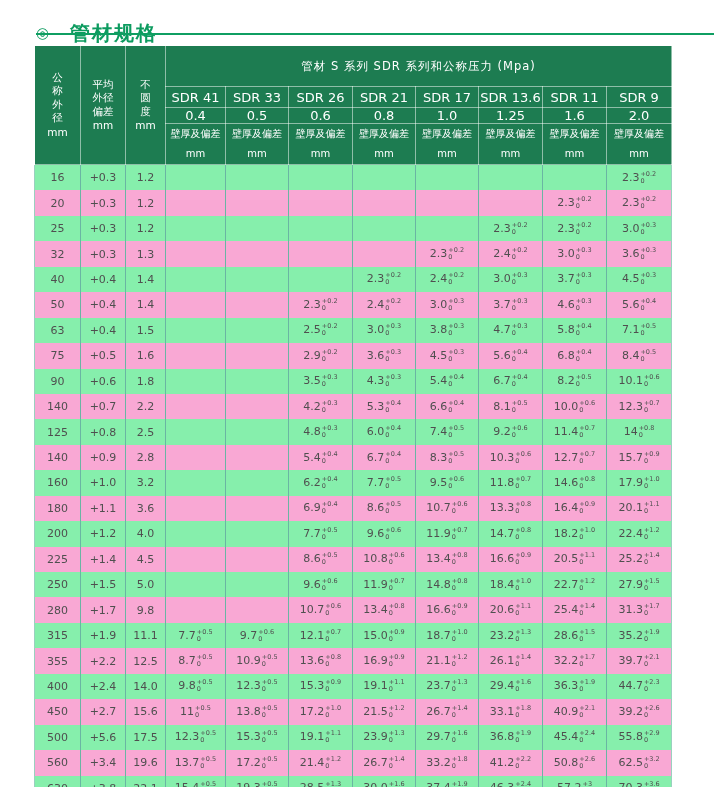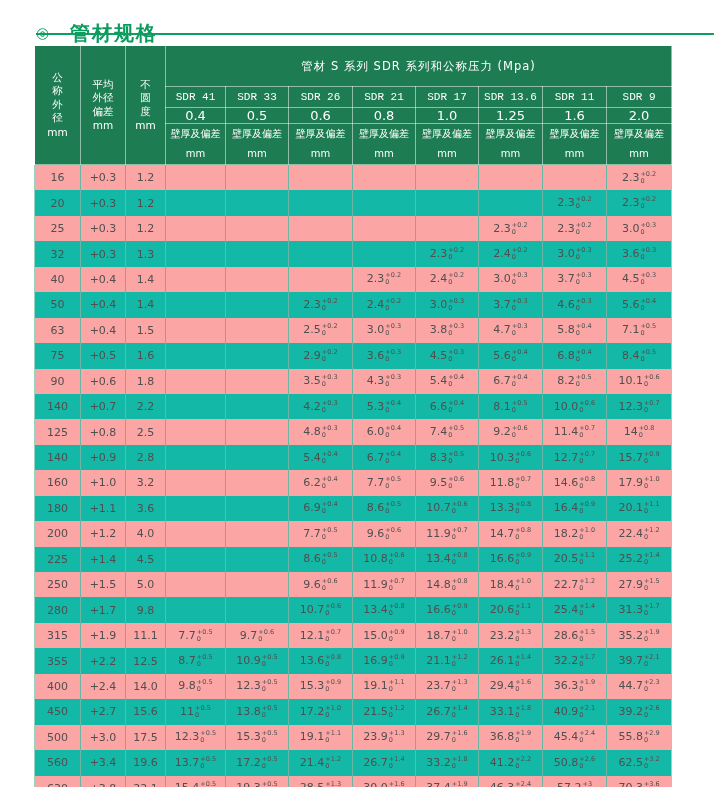--- a/index.html
+++ b/index.html
@@ -21,35 +21,35 @@
     position:absolute;left:34px;top:45px;width:637px;
     border-collapse:collapse;table-layout:fixed;
     border:1px solid #9ad0bf;border-bottom:2px solid #85c2b0;
   }
   thead th{
     background:#1d7c51;color:#ffffff;font-weight:normal;
     border:1px solid rgba(255,255,255,0.5);
     text-align:center;vertical-align:middle;padding:0;
   }
   tr.h1 th.group{height:40px;font-size:11.5px;letter-spacing:1px;}
-  tr.h2 th{height:20px;font-size:11px;font-family:Liberation Mono, monospace;}
+  tr.h2 th{height:20px;font-size:13px;}
   tr.h3 th{height:15px;font-size:13px;}
   tr.h4 th{height:28px;font-size:10px;line-height:20px;}
   th.vhead{font-size:10.5px;line-height:13.5px;padding:4px 0;}
   th.vhead .ln{display:block;}
   th.vhead .unit{display:block;margin-top:1px;}
 
   tbody td{
     height:25.45px;padding:0;text-align:center;vertical-align:middle;
     font-size:11px;color:#4f4f4f;
     border-left:1px solid #6ab5a3;
   }
   tbody td:first-child{border-left:none;}
-  tbody tr.teal{background:#fca5a5;}
-  tbody tr.white{background:#14b8a6;}
+  tbody tr.teal{background:#86efac;}
+  tbody tr.white{background:#f9a8d4;}
 
   .tol{display:inline-block;vertical-align:middle;text-align:left;margin-left:1px;}
   .tol .sup,.tol .sub{display:block;font-size:6.5px;line-height:7px;color:#4f4f4f;font-style:normal;}
 </style>
 </head>
 <body>
 
 <div class="page">
 
   <div class="title-row">
@@ -408,21 +408,21 @@
           <td><span class="val">13.8</span><span class="tol"><i class="sup">+0.5</i><i class="sub">0</i></span></td>
           <td><span class="val">17.2</span><span class="tol"><i class="sup">+1.0</i><i class="sub">0</i></span></td>
           <td><span class="val">21.5</span><span class="tol"><i class="sup">+1.2</i><i class="sub">0</i></span></td>
           <td><span class="val">26.7</span><span class="tol"><i class="sup">+1.4</i><i class="sub">0</i></span></td>
           <td><span class="val">33.1</span><span class="tol"><i class="sup">+1.8</i><i class="sub">0</i></span></td>
           <td><span class="val">40.9</span><span class="tol"><i class="sup">+2.1</i><i class="sub">0</i></span></td>
           <td><span class="val">39.2</span><span class="tol"><i class="sup">+2.6</i><i class="sub">0</i></span></td>
         </tr>
         <tr class="teal">
           <td>500</td>
-          <td>+3.0</td>
+          <td>+5.6</td>
           <td>17.5</td>
           <td><span class="val">12.3</span><span class="tol"><i class="sup">+0.5</i><i class="sub">0</i></span></td>
           <td><span class="val">15.3</span><span class="tol"><i class="sup">+0.5</i><i class="sub">0</i></span></td>
           <td><span class="val">19.1</span><span class="tol"><i class="sup">+1.1</i><i class="sub">0</i></span></td>
           <td><span class="val">23.9</span><span class="tol"><i class="sup">+1.3</i><i class="sub">0</i></span></td>
           <td><span class="val">29.7</span><span class="tol"><i class="sup">+1.6</i><i class="sub">0</i></span></td>
           <td><span class="val">36.8</span><span class="tol"><i class="sup">+1.9</i><i class="sub">0</i></span></td>
           <td><span class="val">45.4</span><span class="tol"><i class="sup">+2.4</i><i class="sub">0</i></span></td>
           <td><span class="val">55.8</span><span class="tol"><i class="sup">+2.9</i><i class="sub">0</i></span></td>
         </tr>

